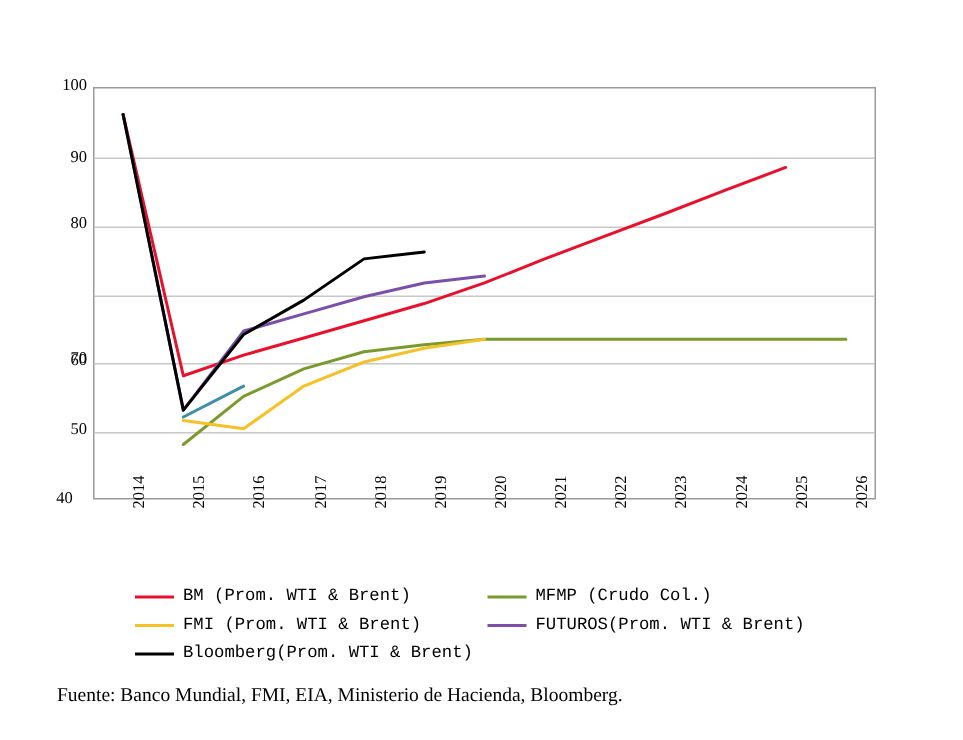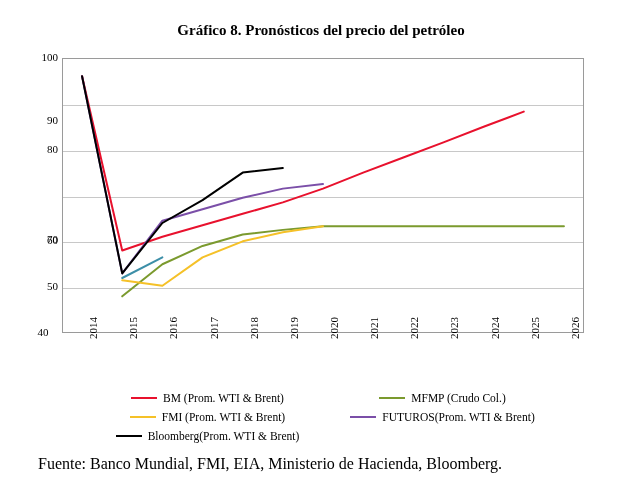--- a/index.html
+++ b/index.html
@@ -77,51 +77,49 @@
     width: 470px;
     display: flex;
     flex-wrap: wrap;
   }
   .legend-item {
     width: 50%;
     display: flex;
     align-items: center;
     height: 19px;
     font-size: 11.5px;
-    font-family: Liberation Serif, serif;
-    justify-content: center;
+    font-family: Liberation Mono, monospace;
   }
   .legend-swatch {
     width: 26px;
     height: 0;
     border-top-width: 2px;
     border-top-style: solid;
     margin-right: 6px;
     flex: 0 0 auto;
   }
   .source {
     position: absolute;
     left: 38px;
     top: 455px;
-    font-size: 16px;
+    font-size: 13px;
     font-family: "Liberation Serif", serif;
   }
   svg.series-layer {
     position: absolute;
     left: 0;
     top: 0;
     overflow: visible;
   }
 </style>
 </head>
 <body>
 
 <div class="page">
 
-  <div class="chart-title">Gráfico 8. Pronósticos del precio del petróleo</div>
 
   <div class="plot-wrap">
     <div class="plot-area" id="plot-area">
         <div class="gridline" style="top: 229.167px;"></div>
         <div class="gridline" style="top: 183.333px;"></div>
         <div class="gridline" style="top: 137.5px;"></div>
         <div class="gridline" style="top: 91.6667px;"></div>
         <div class="gridline" style="top: 45.8333px;"></div>
       </div>
     <svg class="series-layer" id="series-layer" width="522" height="275">
@@ -133,21 +131,21 @@
         <polyline points="20.076923076923077,18.333333333333314 60.230769230769226,215.41666666666666 100.38461538461539,165 140.53846153846152,142.08333333333334 180.69230769230768,114.58333333333331 220.84615384615384,110" fill="none" stroke="#000000" stroke-width="2" stroke-linejoin="round" stroke-linecap="round"></polyline>
       </svg>
   </div>
 
   <div id="ytick-container">
       <div class="ytick-label" style="top: 327px; text-align: center;">40</div>
       <div class="ytick-label" style="top: 281.167px;">50</div>
       <div class="ytick-label" style="top: 235.333px;">60</div>
       <div class="ytick-label" style="top: 189.5px; margin-top: 44px;">70</div>
       <div class="ytick-label" style="top: 143.667px;">80</div>
-      <div class="ytick-label" style="top: 115px;">90</div>
+      <div class="ytick-label" style="top: 100px;">90</div>
       <div class="ytick-label" style="top: 52px; font-family: Liberation Serif, serif;">100</div>
     </div>
   <div id="xtick-container">
       <div class="xtick-label" style="left: 87.0769px; top: 339px;">2014</div>
       <div class="xtick-label" style="left: 127.231px; top: 339px;">2015</div>
       <div class="xtick-label" style="left: 167.385px; top: 339px;">2016</div>
       <div class="xtick-label" style="left: 207.538px; top: 339px;">2017</div>
       <div class="xtick-label" style="left: 247.692px; top: 339px;">2018</div>
       <div class="xtick-label" style="left: 287.846px; top: 339px;">2019</div>
       <div class="xtick-label" style="left: 328px; top: 339px;">2020</div>

